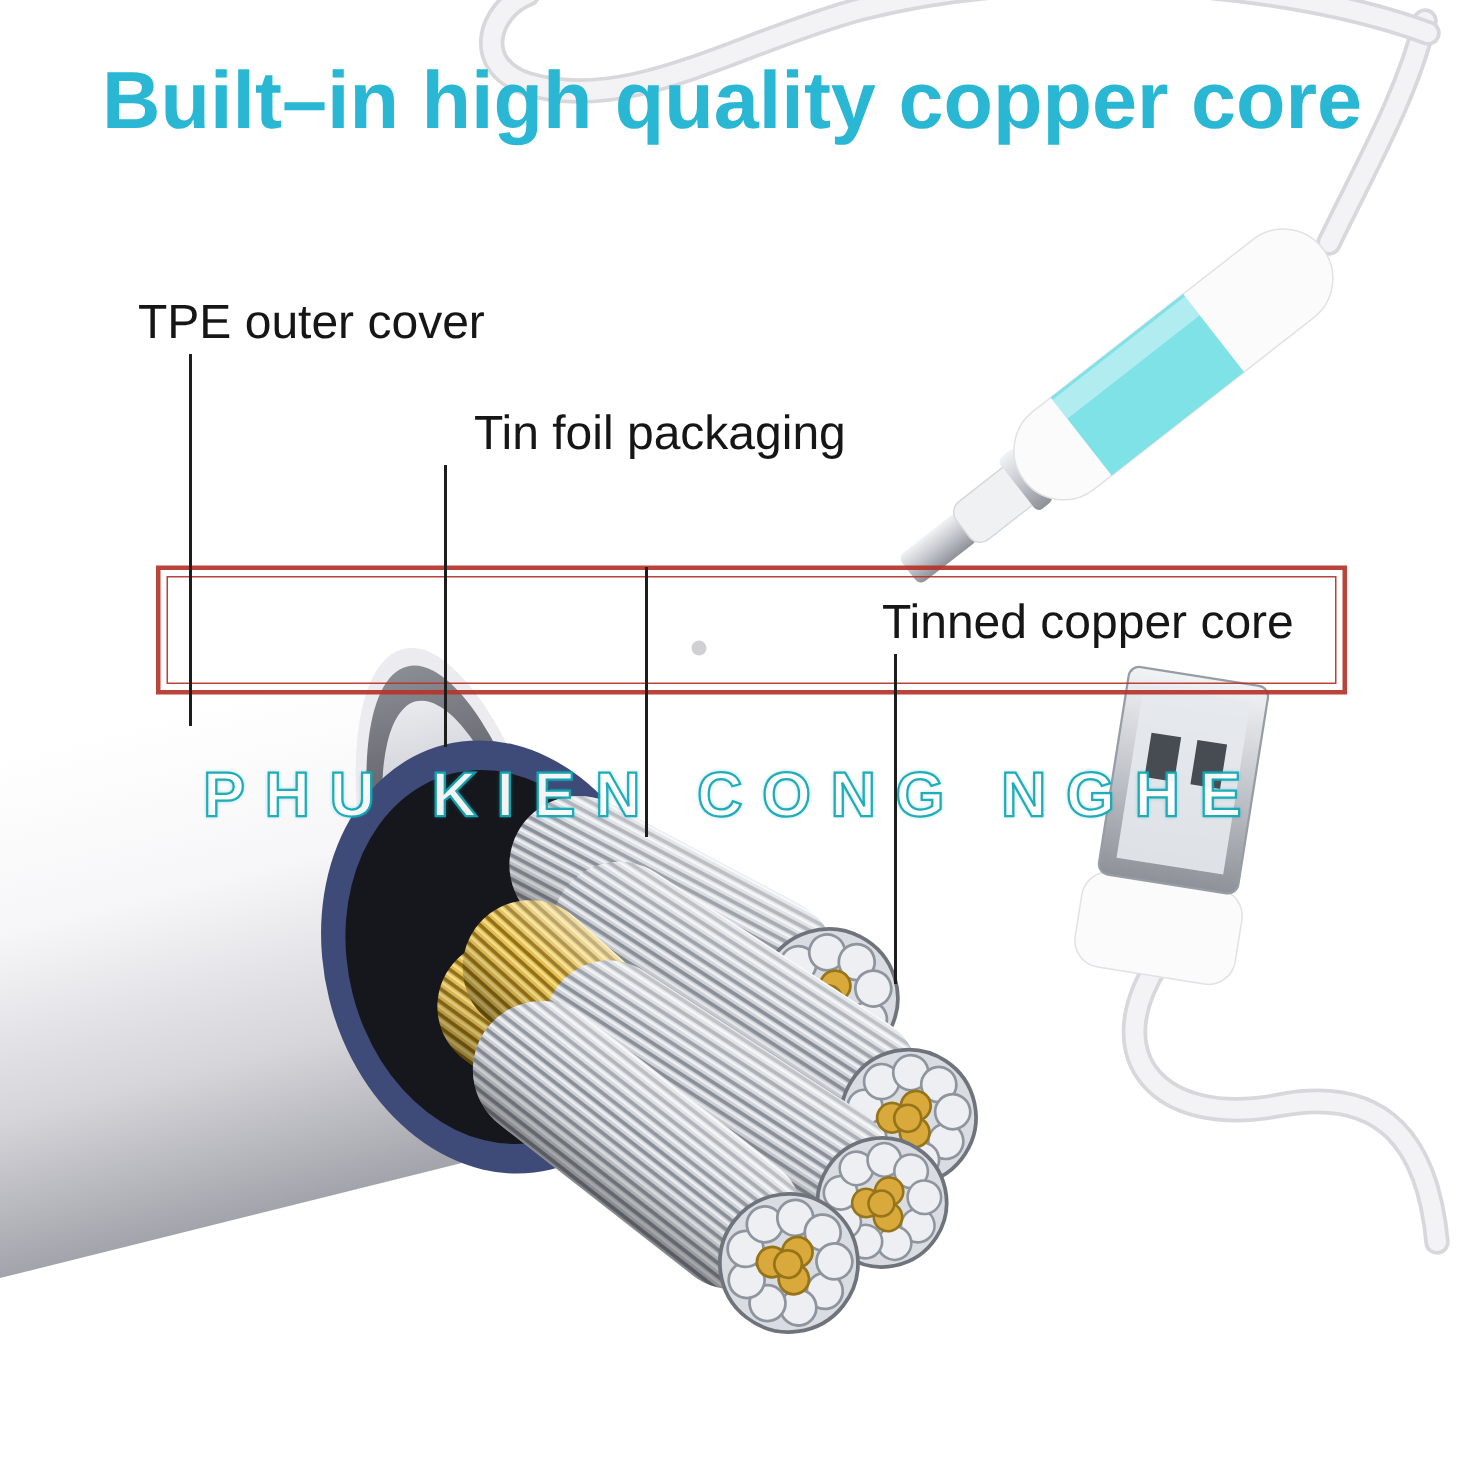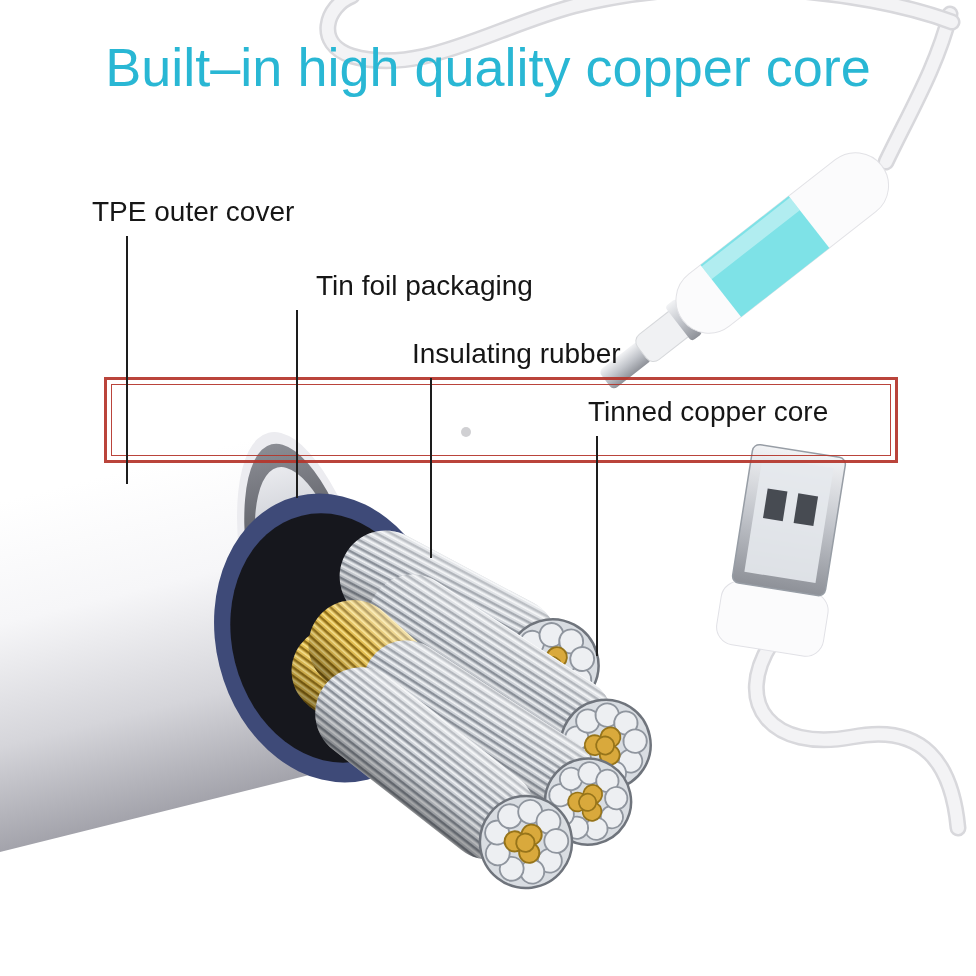--- a/index.html
+++ b/index.html
@@ -1,23 +1,23 @@
 <!DOCTYPE html>
 <html><head>
 <meta charset="utf-8">
 <style>
   html,body{margin:0;padding:0;background:#ffffff;}
   body{width:976px;height:976px;overflow:hidden;font-family:"Liberation Sans",sans-serif;}
   .stage{position:relative;width:976px;height:976px;background:#ffffff;}
   .art{position:absolute;left:0;top:0;width:976px;height:976px;}
 
   .title{position:absolute;top:36px;left:0;width:100%;margin:0;text-align:center;
-         font-size:54px;font-weight:normal;color:#29b7d4;letter-spacing:0;}
-
-  .label{position:absolute;font-size:28px;font-weight:500;color:#161616;white-space:nowrap;}
+         font-size:54px;font-weight:bold;color:#29b7d4;letter-spacing:0;}
+
+  .label{position:absolute;font-size:32px;font-weight:500;color:#161616;white-space:nowrap;}
   .l1{left:92px;top:196px;}
   .l2{left:270px;top:270px;margin-left:46px;}
   .l3{left:412px;top:338px;}
   .l4{left:588px;top:396px;}
 
   .leader{position:absolute;width:2px;background:#1d1d1d;}
   .ld1{left:126px;top:236px;height:248px;}
   .ld2{left:296px;top:310px;height:188px;}
   .ld3{left:430px;top:378px;height:180px;}
   .ld4{left:596px;top:436px;height:220px;}
@@ -183,28 +183,28 @@
       <rect x="0" y="-46" width="255" height="92" rx="46" fill="url(#pSilver)"></rect>
       <rect x="0" y="-46" width="255" height="92" rx="46" fill="url(#gShade)"></rect>
       <g transform="translate(255 0)">
         <circle r="46" fill="#d9dde2" stroke="#6f747c" stroke-width="2.5"></circle>
         <use href="#strands" transform="scale(0.92)"></use>
       </g>
     </g>
   </svg>
 
   <div class="wm-box"></div>
+  <div class="wm-sub">PHU KIEN CONG NGHE</div>
 
   <h1 class="title">Built–in high quality copper core</h1>
 
   <div class="label l1">TPE outer cover</div>
   <div class="leader ld1"></div>
 
   <div class="label l2">Tin foil packaging</div>
   <div class="leader ld2"></div>
 
-  <div class="label l3">Insulating rubber</div>
   <div class="leader ld3"></div>
 
   <div class="label l4">Tinned copper core</div>
   <div class="leader ld4"></div>
 
 </div>
 
 </body></html>

